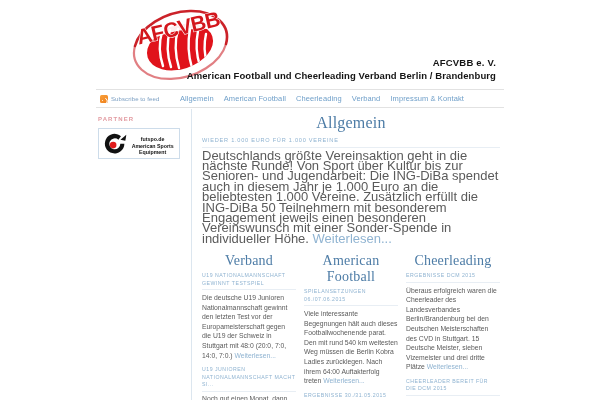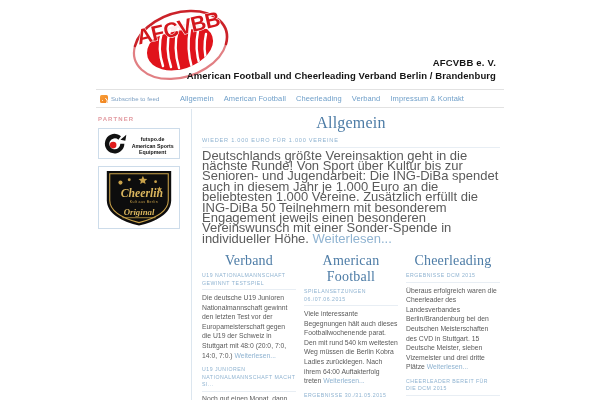--- a/index.html
+++ b/index.html
@@ -283,38 +283,20 @@
           <rect width="82" height="30" fill="#ffffff"></rect>
           <path d="M26,15 a10,10 0 1 1 -3.5,-7.6 l-2.6,3.6 a5.6,5.6 0 1 0 1.9,4 Z" fill="#111111"></path>
           <circle cx="14.5" cy="16.5" r="3.4" fill="#e01b1b"></circle>
           <path d="M22,11 L28,6 L27,12 Z" fill="#111111"></path>
           <text x="55" y="12" text-anchor="middle" font-family="Liberation Sans, sans-serif" font-size="5.4" font-weight="bold" fill="#111111">futspo.de</text>
           <text x="55" y="19" text-anchor="middle" font-family="Liberation Sans, sans-serif" font-size="5.4" font-weight="bold" fill="#111111">American Sports</text>
           <text x="55" y="26" text-anchor="middle" font-family="Liberation Sans, sans-serif" font-size="5.4" font-weight="bold" fill="#111111">Equipment</text>
         </svg>
       </div>
 
-      <div class="partner-item">
-        <svg class="partner-canvas" viewBox="0 0 82 62">
-          <rect width="82" height="62" fill="#ffffff"></rect>
-          <path d="M8,4 H74 V34 C74,48 58,56 41,60 C24,56 8,48 8,34 Z" fill="#0d0d0d"></path>
-          <path d="M11,7 H71 V34 C71,46 56,53 41,57 C26,53 11,46 11,34 Z" fill="none" stroke="#c9a24a" stroke-width="1.1"></path>
-          <g fill="#c9a24a">
-            <circle cx="22" cy="16" r="2.1"></circle>
-            <circle cx="31" cy="13" r="1.5"></circle>
-            <circle cx="58" cy="15" r="1.4"></circle>
-            <path d="M45,9 l1.3,3 l3.2,.3 l-2.4,2.1 .7,3.1 L45,15.9 42.2,17.5 42.9,14.4 40.5,12.3 43.7,12 Z"></path>
-            <path d="M62,20 l.8,1.9 2,.2 -1.5,1.3 .45,2 -1.75,-1 -1.75,1 .45,-2 -1.5,-1.3 2,-.2 Z"></path>
-          </g>
-          <text x="44" y="31" text-anchor="middle" font-family="Liberation Serif, serif" font-size="12" font-style="italic" font-weight="bold" fill="#d9b55e">Cheerlin</text>
-          <text x="46" y="37" text-anchor="middle" font-family="Liberation Sans, sans-serif" font-size="3.6" fill="#c9a24a" letter-spacing=".4">Kult aus Berlin</text>
-          <text x="41" y="49" text-anchor="middle" font-family="Liberation Serif, serif" font-size="9" font-style="italic" font-weight="bold" fill="#d9b55e">Original</text>
-          <path d="M24,52 H58" stroke="#c9a24a" stroke-width=".8" fill="none"></path>
-        </svg>
-      </div>
 
     </div>
 
     <div class="main">
 
       <div class="allgemein-block">
         <h2 class="section-title">Allgemein</h2>
         <div class="post-head">WIEDER 1.000 EURO FÜR 1.000 VEREINE</div>
         <div class="post-body"><span>Deutschlands größte Vereinsaktion geht in die nächste Runde! Von Sport über Kultur bis zur Senioren- und Jugendarbeit: Die ING-DiBa spendet auch in diesem Jahr je 1.000 Euro an die beliebtesten 1.000 Vereine. Zusätzlich erfüllt die ING-DiBa 50 Teilnehmern mit besonderem Engagement jeweils einen besonderen Vereinswunsch mit einer Sonder-Spende in individueller Höhe. </span><span class="more-link">Weiterlesen...</span></div>
       </div>

